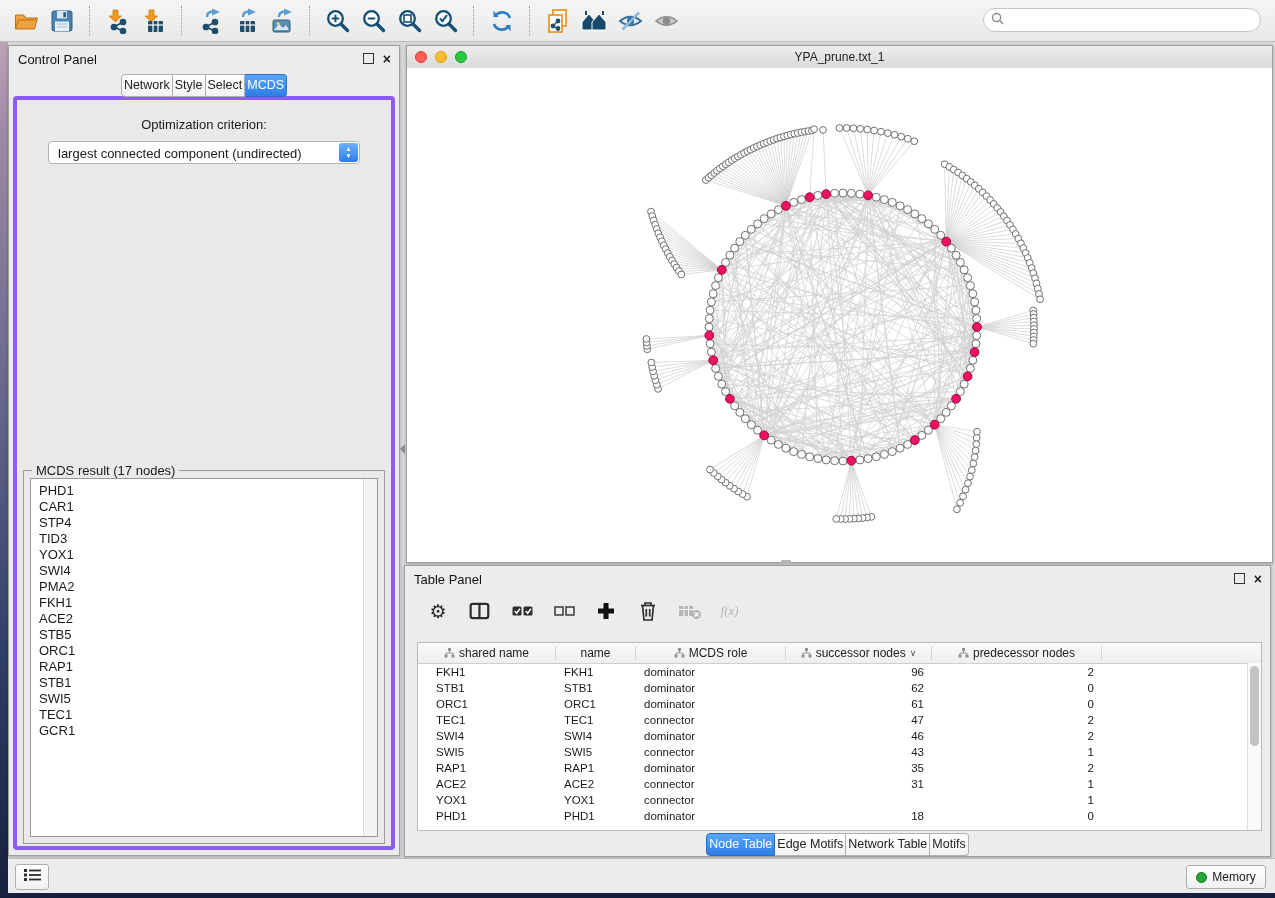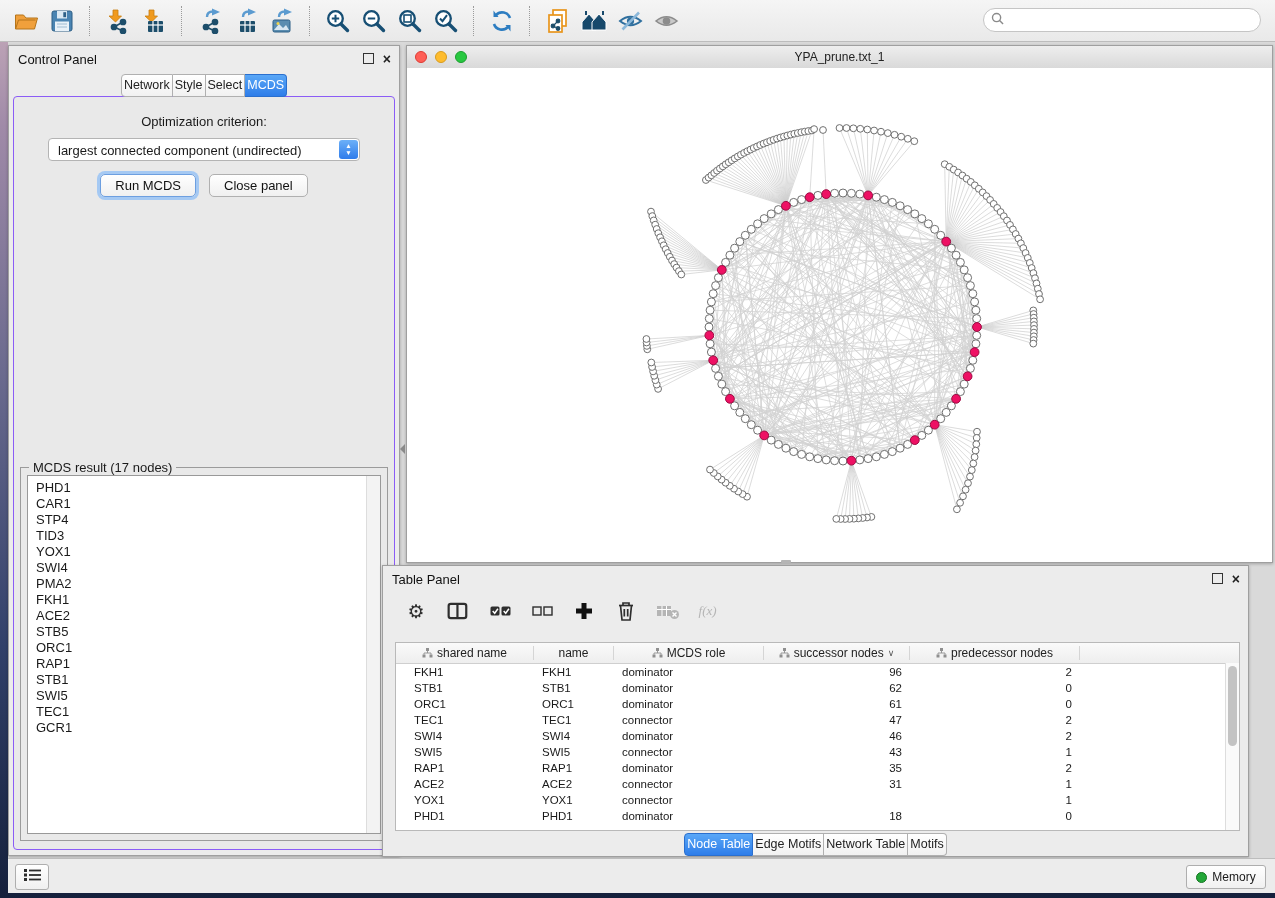--- a/index.html
+++ b/index.html
@@ -26,21 +26,21 @@
   .closex{font-size:14px;font-weight:bold;line-height:10px;color:#222;}
   
   .cp{left:8px;top:45px;width:392px;height:811px;}
   .cp-tabs{position:absolute;left:0;top:28px;width:100%;display:flex;justify-content:center;z-index:3;}
   .tab{font-size:12.5px;padding:3px 2px 4px;background:linear-gradient(#ffffff,#f1f1f1);
     border:1px solid #b0b0b0;border-left-width:0;color:#222;cursor:default;}
   .tab:first-child{border-left-width:1px;border-radius:4px 0 0 4px;}
   .tab:last-child{border-radius:0 4px 4px 0;}
   .tab.active{background:linear-gradient(#59a7f7,#2e7de9);color:#fff;border-color:#2a6fce;}
   .cp-body{position:absolute;left:4px;right:4px;top:50px;bottom:5px;background:#e9e9e9;
-    border:1px solid #8b5cf6;border-radius:4px;}
+    border:4px solid #8b5cf6;border-radius:4px;}
   .opt-label{text-align:center;margin-top:17px;font-size:13px;}
   .selectbox{position:relative;width:312px;height:23px;margin:9px auto 0;background:#fff;
     border:1px solid #b4b4b4;border-radius:4px;box-sizing:border-box;cursor:default;}
   .sel-text{position:absolute;left:9px;top:4px;font-size:13px;white-space:nowrap;}
   .sel-step{position:absolute;right:1px;top:1px;width:19px;height:19px;border-radius:3px;
     background:linear-gradient(#6cb0f8,#2f7ceb);display:flex;flex-direction:column;align-items:center;justify-content:center;}
   .sel-step span{color:#fff;font-size:6.5px;line-height:6.5px;}
   .btn-row{display:flex;justify-content:center;gap:13px;margin-top:13px;}
   .btn{height:23px;font-size:13px;font-family:"Liberation Sans",sans-serif;color:#111;
     background:linear-gradient(#ffffff,#f0f0f0);border:1px solid #b0b0b0;border-radius:5px;padding:0 14px;cursor:default;}
@@ -53,21 +53,21 @@
   
   .net{left:406px;top:45px;width:867px;height:518px;padding:0;}
   .net-head{position:relative;height:22px;background:linear-gradient(#eeeeee,#d9d9d9);border-bottom:1px solid #b3b3b3;}
   .net-title{position:absolute;width:100%;text-align:center;top:4px;font-size:12px;color:#222;}
   .tlight{position:absolute;top:5px;width:12px;height:12px;border-radius:50%;box-sizing:border-box;}
   .tl-red{left:8px;background:#ff5f57;border:1px solid #dd3b33;}
   .tl-yellow{left:28px;background:#febc2e;border:1px solid #d89c1e;}
   .tl-green{left:48px;background:#28c840;border:1px solid #1d9d30;}
   .net-canvas{position:absolute;left:0;right:0;top:22px;bottom:0;background:#fff;}
   
-  .tp{left:382px;top:565px;width:867px;height:292px;}
+  .tp{left:404px;top:565px;width:867px;height:292px;}
   .tp-toolbar{position:absolute;left:0;top:28px;height:34px;display:flex;align-items:center;padding-left:20px;gap:16px;}
   .tpbtn{width:26px;height:26px;display:flex;align-items:center;justify-content:center;}
   .tp-table{position:absolute;left:12px;top:76px;width:843px;height:187px;background:#fff;border:1px solid #b9b9b9;overflow:hidden;}
   .thead{display:flex;height:20px;background:linear-gradient(#fafafa,#eeeeee);border-bottom:1px solid #cfcfcf;align-items:center;}
   .th{display:flex;align-items:center;justify-content:center;gap:4px;font-size:12px;color:#222;
     border-right:1px solid #d5d5d5;box-sizing:border-box;cursor:default;}
   .sortchar{font-size:9px;color:#555;}
   .tr{display:flex;height:16px;}
   .td{font-size:11.5px;line-height:16px;box-sizing:border-box;white-space:nowrap;overflow:hidden;}
   .td.left{padding-left:8px;text-align:left;}
@@ -277,24 +277,20 @@
         <span class="tab active">MCDS</span>
       </div>
     <div class="cp-body">
       <div class="opt-label">Optimization criterion:</div>
       <div class="selectbox">
         <span class="sel-text">largest connected component (undirected)</span>
         <span class="sel-step">
             <span>▲</span>
             <span>▼</span>
           </span>
-      </div>
-      <div class="btn-row">
-        <button class="btn focus">Run MCDS</button>
-        <button class="btn">Close panel</button>
       </div>
       <div class="groupbox">
         <span class="group-label">MCDS result (17 nodes)</span>
         <div class="result-list" id="mcds-list">
             <div>PHD1</div>
             <div>CAR1</div>
             <div>STP4</div>
             <div>TID3</div>
             <div>YOX1</div>
             <div>SWI4</div>

